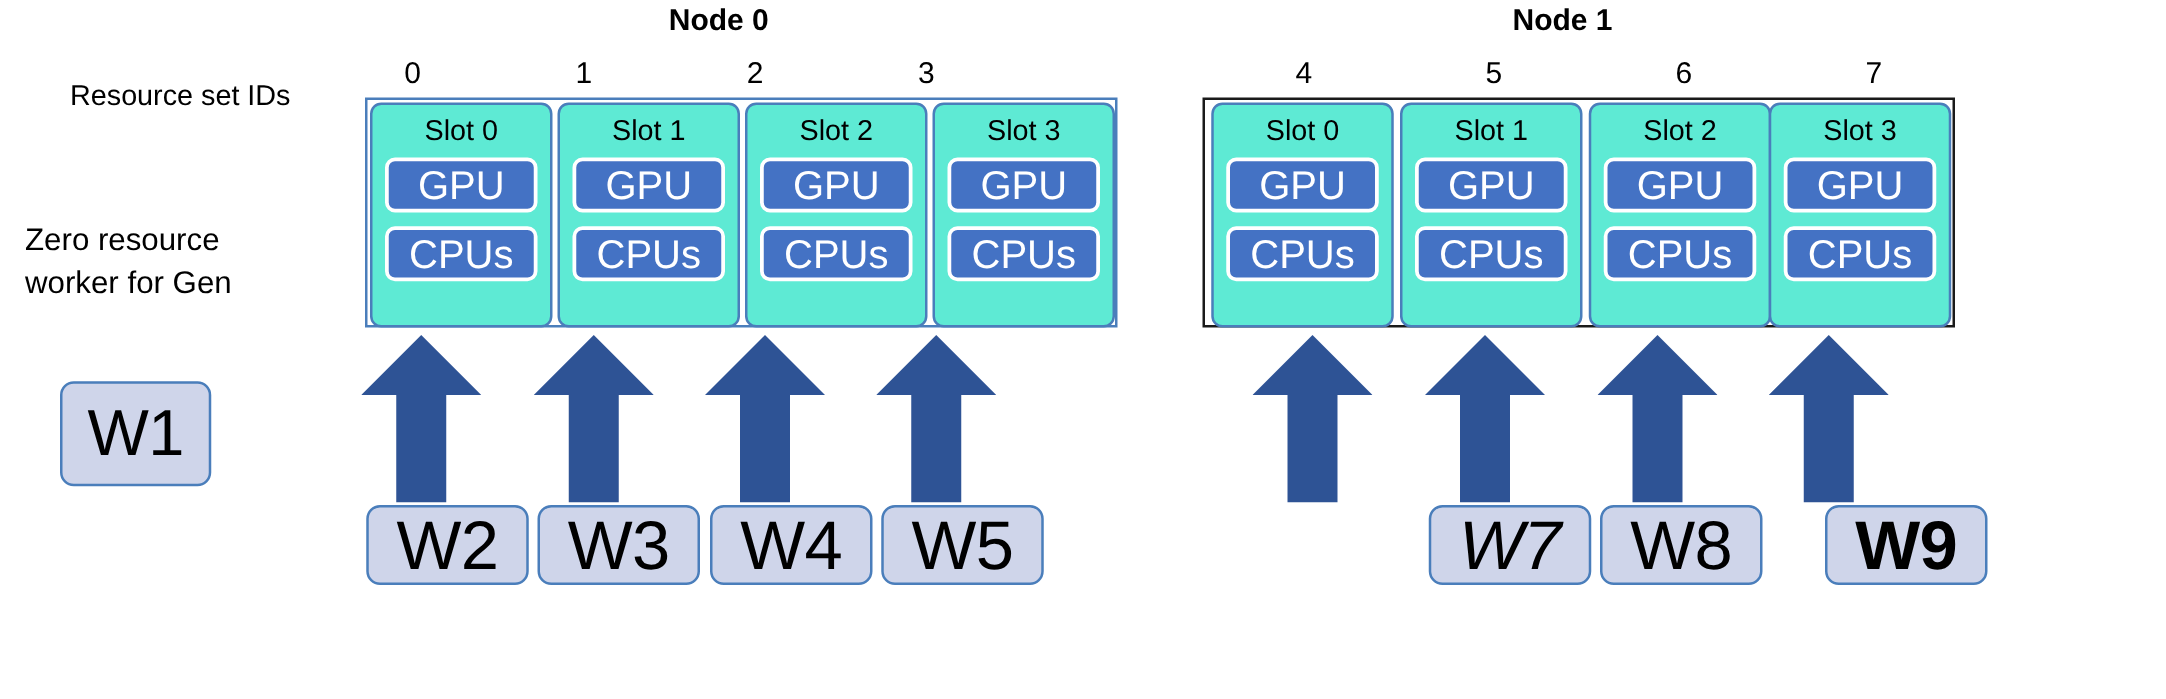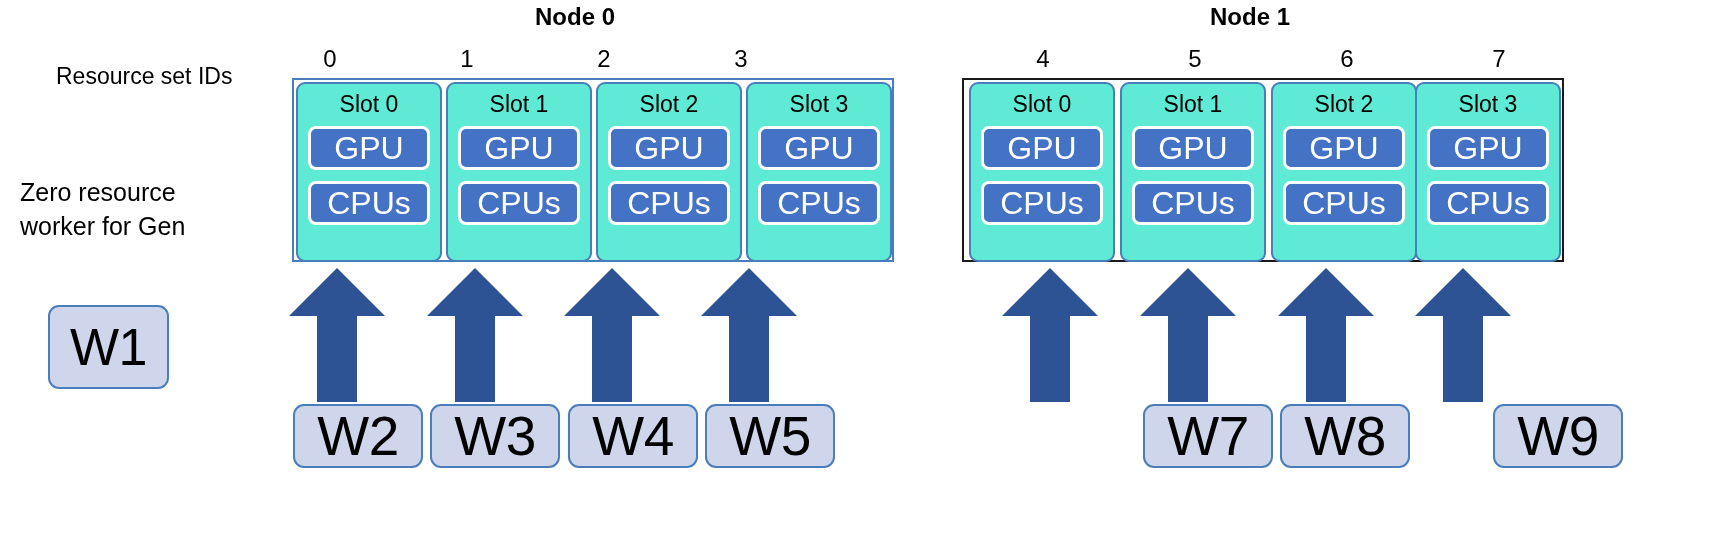--- a/index.html
+++ b/index.html
@@ -202,17 +202,17 @@
     <svg viewBox="0 0 96 134" preserveAspectRatio="none">
         <polygon points="48,0 96,48 68,48 68,134 28,134 28,48 0,48" fill="#2E5395"></polygon>
       </svg>
   </div>
   <div class="arrow" style="left:1415px;top:268px;">
     <svg viewBox="0 0 96 134" preserveAspectRatio="none">
         <polygon points="48,0 96,48 68,48 68,134 28,134 28,48 0,48" fill="#2E5395"></polygon>
       </svg>
   </div>
 
-  <div class="wbox bottom" style="left:1143px;">W7</div>
+  <div class="wbox bottom" style="left:1143px;font-style:italic;">W7</div>
   <div class="wbox bottom" style="left:1280px;">W8</div>
-  <div class="wbox bottom" style="left:1493px;">W9</div>
+  <div class="wbox bottom" style="left:1460px;font-weight:bold;">W9</div>
 
 </div>
 
 </body></html>

